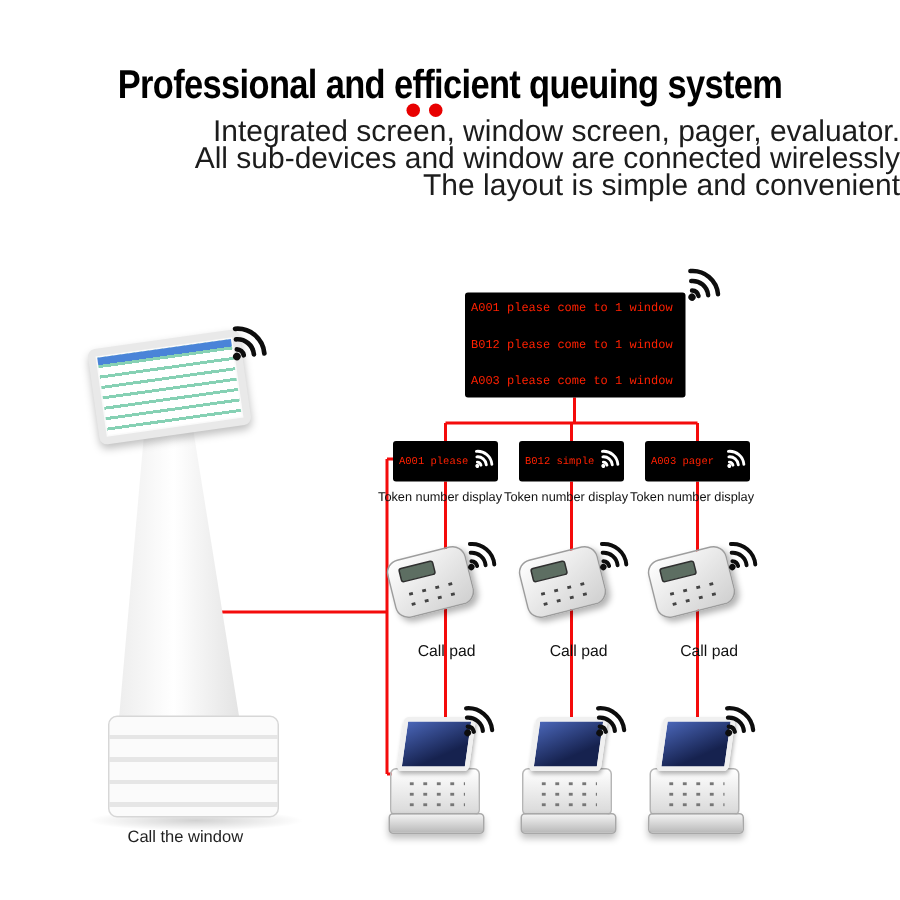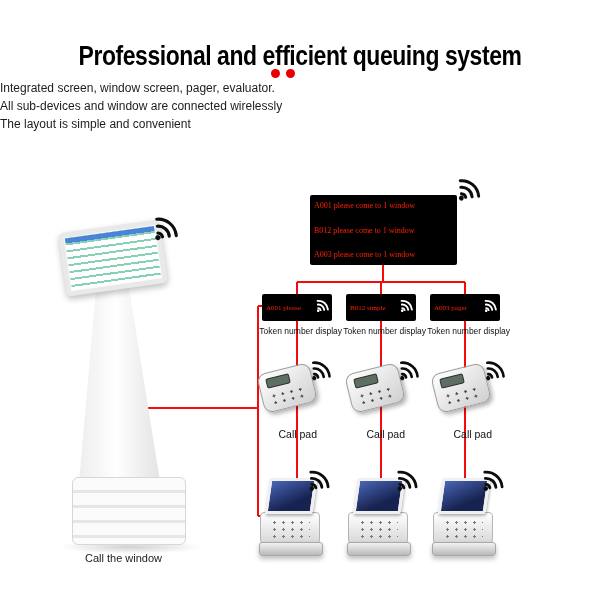--- a/index.html
+++ b/index.html
@@ -5,47 +5,47 @@
   *{margin:0;padding:0;box-sizing:border-box}
   html,body{width:600px;height:600px}
   body{position:relative;background:#fff;font-family:"Liberation Sans",sans-serif;overflow:hidden;color:#111}
 
   .connectors{position:absolute;left:0;top:0;pointer-events:none}
 
   .title{position:absolute;top:41px;left:50%;transform:translateX(-50%) scaleX(.85);white-space:nowrap;
          font-size:27px;font-weight:bold;color:#000;letter-spacing:-.5px}
   .dots{position:absolute;top:69px;left:283px;transform:translateX(-50%);display:flex;gap:6px}
   .dot{width:9px;height:9px;border-radius:50%;background:#e80000}
-  .subtitle{position:absolute;top:79px;left:0;width:100%;text-align:left;font-size:12px;line-height:18px;color:#1c1c1c}
+  .subtitle{position:absolute;top:79px;left:0;width:100%;text-align:right;font-size:20px;line-height:18px;color:#1c1c1c}
 
   
   .kiosk-screen{position:absolute;left:62px;top:226px;width:102px;height:64px;background:#fafafa;
                 border:5px solid #e9e9e9;border-radius:5px;transform:rotate(-8deg);
                 box-shadow:0 3px 6px rgba(0,0,0,.25);overflow:hidden}
   .kiosk-screen-inner{position:absolute;inset:1px;
       background:linear-gradient(#4a84d8 0 5px,rgba(0,0,0,0) 5px),
                  repeating-linear-gradient(180deg,#ffffff 0 5px,#86d1b4 5px 7px)}
   .kiosk-neck{position:absolute;left:78px;top:284px;width:84px;height:210px;
       background:linear-gradient(90deg,#ededed,#ffffff 45%,#e2e2e2);
       clip-path:polygon(22% 0,60% 0,100% 100%,0 100%)}
   .kiosk-base{position:absolute;left:72px;top:477px;width:114px;height:68px;border:1px solid #d7d7d7;
       border-radius:6px;background:repeating-linear-gradient(180deg,#fbfbfb 0 12px,#e6e6e6 12px 15px)}
   .kiosk-shadow{position:absolute;left:58px;top:540px;width:145px;height:14px;
       background:radial-gradient(ellipse at center,rgba(0,0,0,.18),rgba(0,0,0,0) 70%)}
   .kiosk-label{position:absolute;left:85px;top:552px;font-size:11px;color:#222}
 
   
-  .led{color:#ff2000;font-family:Liberation Serif, serif;white-space:nowrap}
+  .led{color:#ff2000;font-family:Liberation Mono, monospace;white-space:nowrap}
   .main-display{position:absolute;left:310px;top:195px;width:147px;height:70px;background:#000;
       display:flex;flex-direction:column;justify-content:space-between;padding:6px 4px;border-radius:2px}
   .main-display .led{font-size:8px}
   .token{position:absolute;width:70px;height:27px;background:#000;border-radius:2px}
   .token .led{position:absolute;left:4px;top:50%;transform:translateY(-50%);font-size:7px}
   .token .wifi{right:0;top:2px;width:19px;height:19px}
-  .token-label{position:absolute;width:90px;text-align:right;font-size:8.5px;color:#111}
+  .token-label{position:absolute;width:90px;text-align:left;font-size:8.5px;color:#111}
 
   
   .callpad{position:absolute;width:54px;height:40px;transform:rotate(-14deg)}
   .cp-body{position:absolute;inset:0;background:linear-gradient(150deg,#ffffff,#cfcfcf);
       border:1px solid #9d9d9d;border-radius:9px;box-shadow:2px 3px 4px rgba(0,0,0,.3)}
   .cp-lcd{position:absolute;left:8px;top:6px;width:24px;height:10px;background:#5d6e62;
       border:1px solid #2f2f2f;border-radius:2px}
   .cp-keys{position:absolute;left:8px;top:21px;width:38px;height:14px;
       background-image:radial-gradient(#444 1.4px,rgba(0,0,0,0) 1.6px);background-size:9px 7px}
   .pad-label{position:absolute;width:60px;text-align:right;font-size:10.5px;color:#111}

